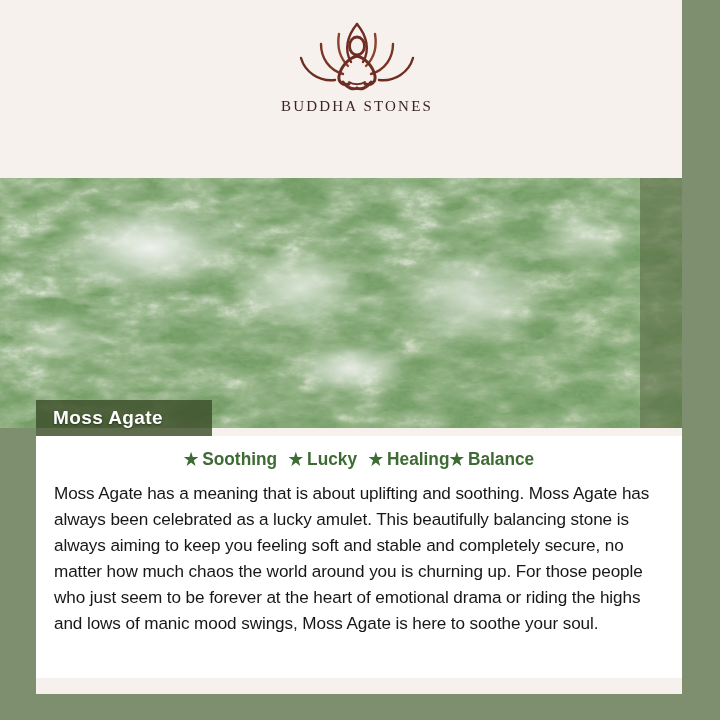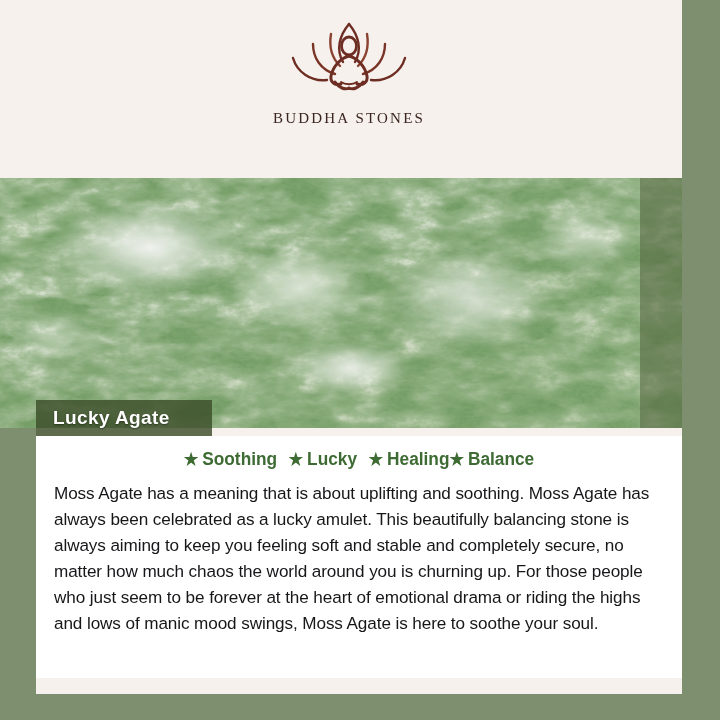--- a/index.html
+++ b/index.html
@@ -31,22 +31,22 @@
     clip-path:polygon(0 0, 686px 0, 720px 42px, 0 42px);
     z-index:1;
   }
 
   
   .header{
     position:absolute;left:0;top:0;width:682px;height:178px;
     background:#f6f1ed;z-index:3;
   }
   .logo-wrap{
-    position:absolute;left:8px;top:16px;width:682px;
-    display:flex;flex-direction:column;align-items:center;gap:12px;
+    position:absolute;left:16px;top:16px;width:682px;
+    display:flex;flex-direction:column;align-items:center;
   }
   .logo-mark{width:160px;height:78px;display:block;}
   .logo-text{
     margin-top:4px;
     font-family:"Liberation Serif", serif;
     font-size:15px;letter-spacing:2.2px;color:#3a2520;font-weight:400;
   }
   .title-panel{
     position:absolute;left:148px;top:126px;width:425px;height:52px;
     background:#fcf9f7;display:flex;align-items:center;justify-content:center;
@@ -165,21 +165,21 @@
       <ellipse cx="350" cy="190" rx="60" ry="26" fill="url(#hl1)" opacity="0.9"></ellipse>
       <ellipse cx="585" cy="60" rx="55" ry="34" fill="url(#hl2)" opacity="0.6"></ellipse>
       <ellipse cx="60" cy="160" rx="45" ry="30" fill="url(#hl2)" opacity="0.5"></ellipse>
 
       <rect x="640" y="0" width="42" height="250" fill="#55663f" opacity="0.55"></rect>
       <rect x="0" y="0" width="682" height="250" fill="#3d5a2c" opacity="0.06"></rect>
     </svg>
   </div>
 
   <div class="stone-label">
-    <span>Lucky  Agate</span>
+    <span>Moss  Agate</span>
   </div>
 
   <div class="header">
     <div class="logo-wrap">
       <svg class="logo-mark" viewBox="0 0 160 78">
         <g fill="none" stroke="#6e2d22" stroke-width="2.4" stroke-linecap="round">
           <path d="M80 12 C74 22, 72 32, 76 42 C78 36, 79 30, 80 24 C81 30, 82 36, 84 42 C88 32, 86 22, 80 12 Z" fill="#6e2d22" stroke="none" opacity="0.0"></path>
           <path d="M80 8 C70 20, 67 34, 74 46"></path>
           <path d="M80 8 C90 20, 93 34, 86 46"></path>
           <path d="M62 18 C60 30, 63 42, 71 50" stroke="#8a4230"></path>

